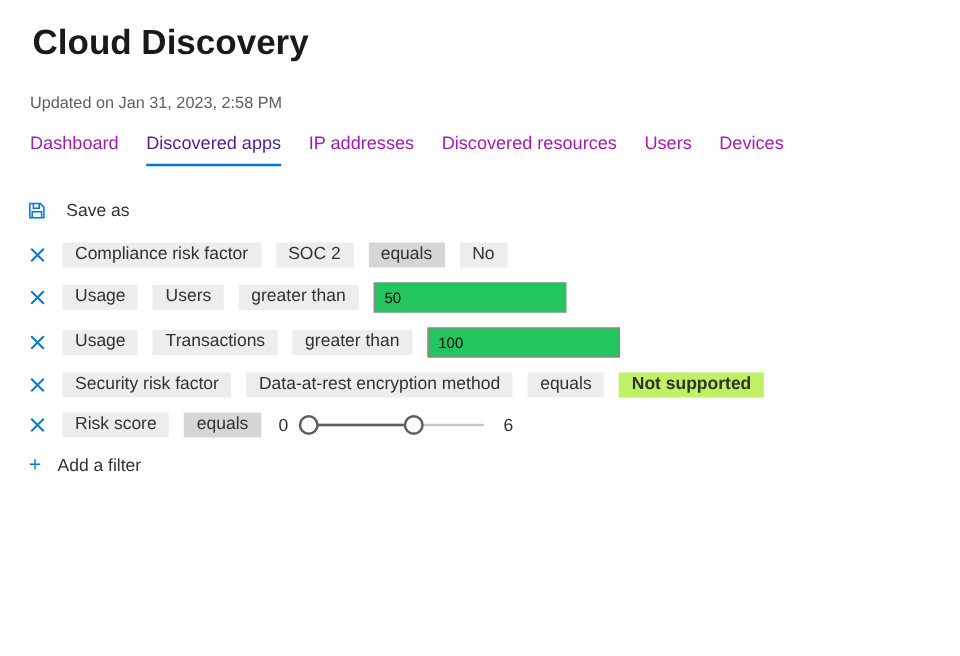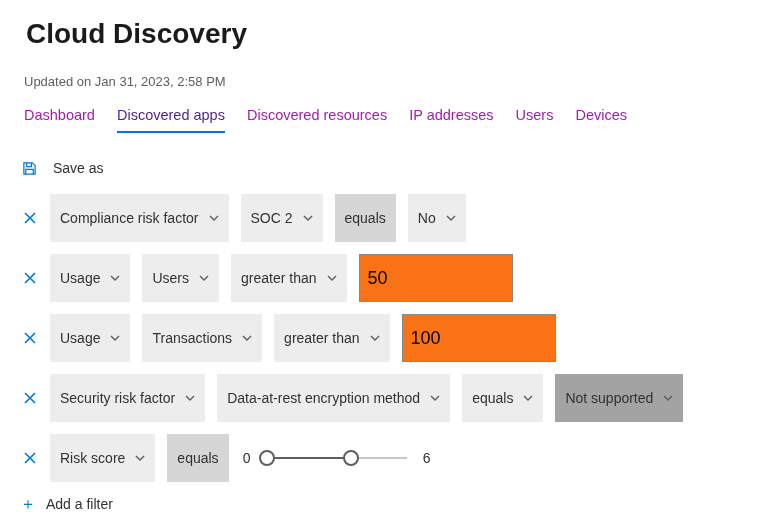--- a/index.html
+++ b/index.html
@@ -55,36 +55,37 @@
   .saveas { display:inline-flex; align-items:center; gap:16px; color:#323130; cursor:pointer;}
   .saveas svg { stroke:#0078d4; }
   .filters { display:flex; flex-direction:column; gap:12px; padding-left:2px;}
   .filter-row { display:flex; align-items:center; gap:12px; }
   .x-btn {
     width:16px; height:16px; display:flex; align-items:center; justify-content:center;
     color:#0078d4; cursor:pointer; flex-shrink:0;
   }
   .pill {
     background:#ededed;
-    height:48px;
+    height:20px;
     display:inline-flex;
     align-items:center;
     padding:0 10px;
     font-size:14px;
     color:#323130;
     gap:10px;
     cursor:pointer;
     white-space:nowrap;
+    flex-direction:column;
   }
   .pill.darker { background:#d6d6d6; }
-  .pill.lightbold { background:#a3a3a3; font-weight:400; }
+  .pill.lightbold { background:#bef264; font-weight:700; }
   .chev { width:10px; height:10px; }
   .text-input {
-    height:48px; border:1px solid #8a8886; font-size:18px;
-    padding:0 8px; width:154px; background:#f97316;
+    height:24px; border:1px solid #8a8886; font-size:12px;
+    padding:0 8px; width:154px; background:#22c55e;
   }
   .add-filter {
     display:inline-flex; align-items:center; gap:10px;
     color:#323130; font-size:14px; cursor:pointer; margin-top:14px;
   }
   .plus { color:#0078d4; font-size:16px; line-height:1; }
   
   .slider-wrap { display:flex; align-items:center; gap:14px; }
   .slider-val { font-size:14px; color:#323130; min-width:12px; text-align:center;}
   .slider {
@@ -102,22 +103,22 @@
 
 
 
 <h1>Cloud Discovery</h1>
 
 <div class="updated">Updated on Jan 31, 2023, 2:58 PM</div>
 
 <div class="tabs" id="tabs">
     <div class="tab">Dashboard</div>
     <div class="tab active">Discovered apps</div>
+    <div class="tab">IP addresses</div>
     <div class="tab">Discovered resources</div>
-    <div class="tab">IP addresses</div>
     <div class="tab">Users</div>
     <div class="tab">Devices</div>
   </div>
 
 <div class="queries-row">
   <span class="saveas">
     <svg width="15" height="15" viewBox="0 0 16 16" fill="none" stroke="#0078d4" stroke-width="1.3">
       <path d="M2 2 H11 L14 5 V14 H2 Z"></path>
         <path d="M5 2 V6 H10 V2"></path>
         <path d="M4 14 V9 H12 V14"></path>

